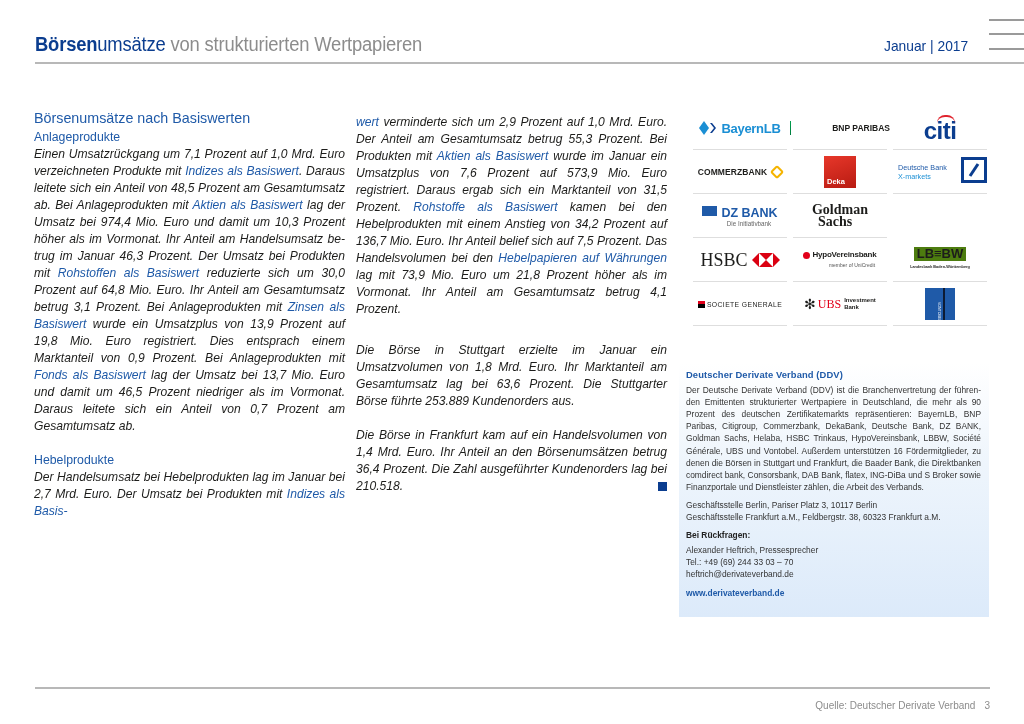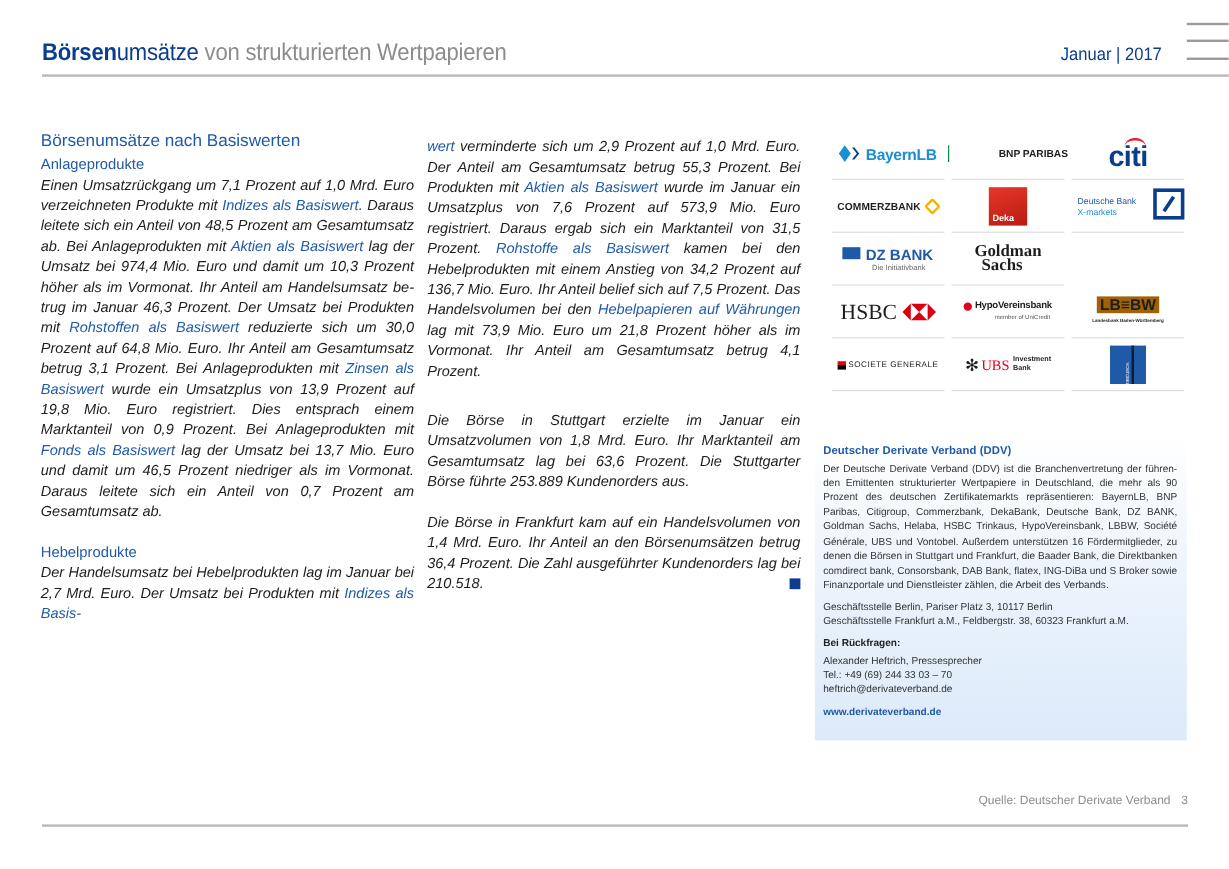--- a/index.html
+++ b/index.html
@@ -38,21 +38,21 @@
   
   .ddv { position: absolute; left: 679px; top: 363px; width: 310px; height: 254px; background: linear-gradient(180deg, #ffffff 0%, #eef5fc 40%, #dceafa 100%); padding: 6px 8px 0 7px; font-size: 8.4px; line-height: 12.1px; color: #333; }
   .ddv-title { color: #1f5aa8; font-size: 9.4px; font-weight: bold; margin-bottom: 3px; letter-spacing: 0.1px; }
   .ddv p { text-align: justify; }
   .ddv .sp { height: 6px; }
   .ddv .bold { font-weight: bold; color: #222; }
   .ddv .web { color: #1f5aa8; font-weight: bold; }
 
   
   .footer-rule { position: absolute; left: 35px; top: 687px; width: 955px; height: 2px; background: #b8b8b8; }
-  .footer-text { position: absolute; right: 34px; top: 662px; font-size: 10px; color: #8c8c8c; white-space: nowrap; }
+  .footer-text { position: absolute; right: 34px; top: 700px; font-size: 10px; color: #8c8c8c; white-space: nowrap; }
   .footer-text .pg { margin-left: 9px; }
 </style>
 </head>
 <body>
 
 <div class="page-header">
   <div class="title">
     <span class="t-bold">Börsen</span><span class="t-blue">umsätze</span><span class="t-grey"> von strukturierten Wertpapieren</span>
   </div>
   <div class="date">
@@ -151,21 +151,21 @@
       </span>
     </div>
     <div class="logo-cell" style="flex-direction:column;line-height:10px;">
       <div style="display:flex;align-items:center;">
         <span style="display:inline-block;width:7px;height:7px;border-radius:50%;background:#e2001a;margin-right:2px;"></span>
         <span class="lg" style="color:#1d1d1b;font-weight:bold;font-size:8px;letter-spacing:-0.2px;">HypoVereinsbank</span>
       </div>
       <span class="lg" style="color:#555;font-size:5px;margin-left:24px;">member of UniCredit</span>
     </div>
     <div class="logo-cell" style="flex-direction:column;line-height:12px;">
-      <span class="lg" style="background:#a16207;color:#1d1d1b;font-weight:bold;font-size:13px;padding:1px 3px;font-family:'Liberation Sans Narrow','Liberation Sans',sans-serif;">LB≡BW</span>
+      <span class="lg" style="background:#4d7c0f;color:#1d1d1b;font-weight:bold;font-size:13px;padding:1px 3px;font-family:'Liberation Sans Narrow','Liberation Sans',sans-serif;">LB≡BW</span>
       <span class="lg" style="color:#1d1d1b;font-size:3.8px;font-weight:bold;">Landesbank Baden-Württemberg</span>
     </div>
   </div>
   <div class="logo-row">
     <div class="logo-cell">
       <span style="display:inline-block;width:7px;height:7px;background:linear-gradient(180deg,#e2001a 50%,#000 50%);margin-right:2px;"></span>
       <span class="lg" style="color:#1d1d1b;font-size:6.8px;letter-spacing:0.4px;">SOCIETE GENERALE</span>
     </div>
     <div class="logo-cell">
       <span style="font-size:14px;color:#1d1d1b;margin-right:2px;">✻</span>

